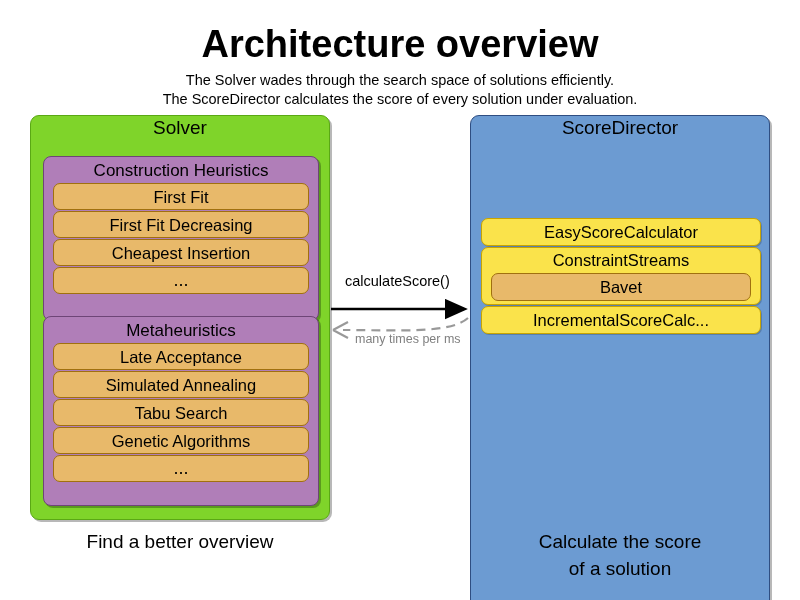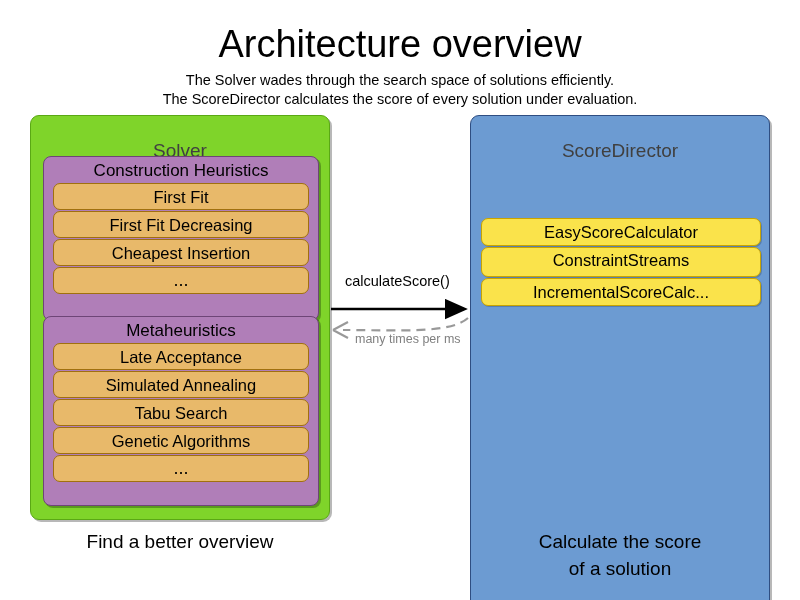--- a/index.html
+++ b/index.html
@@ -20,21 +20,21 @@
   #header {
     position: absolute;
     left: 0;
     top: 22px;
     width: 800px;
     text-align: center;
   }
   #title {
     font-size: 38px;
     line-height: 44px;
-    font-weight: 400;
+    font-weight: 700;
     color: #000;
   }
   #subtitle-1, #subtitle-2 {
     font-size: 14.5px;
     line-height: 19px;
     color: #000;
   }
   #subtitle-1 { margin-top: 5px; }
 
   
@@ -58,22 +58,22 @@
     width: 300px;
     height: 507px;
     background: #6C9BD2;
     border: 1.5px solid #2F4E82;
     box-shadow: 2px 2px 0 rgba(0,0,0,0.28);
   }
   .panel-title {
     text-align: center;
     font-size: 19px;
     line-height: 24px;
-    padding-top: 23px;
-    color: #404040;
+    padding-top: 0;
+    color: #000000;
   }
 
   
   .group-box {
     position: absolute;
     left: 12px;
     width: 276px;
     background: #B07EB8;
     border: 1.5px solid #6E4577;
     border-radius: 8px;
@@ -217,20 +217,21 @@
 </div>
 
 <div class="panel" id="scoredirector-panel">
   <div class="panel-title">ScoreDirector</div>
 
   <div id="calculator-list">
     <div class="calc-box simple">EasyScoreCalculator</div>
 
     <div class="calc-box calc-nested">
       <div class="calc-label">ConstraintStreams</div>
+      <div class="nested-box">Bavet</div>
     </div>
 
     <div class="calc-box simple">IncrementalScoreCalc...</div>
   </div>
 </div>
 
 <svg id="arrow-layer" viewBox="0 0 800 600">
   <defs>
     <marker id="solid-arrowhead" markerWidth="9" markerHeight="9" refX="7.5" refY="4" orient="auto" markerUnits="strokeWidth">
       <path d="M0,0 L9,4 L0,8 z" fill="#000000"></path>

